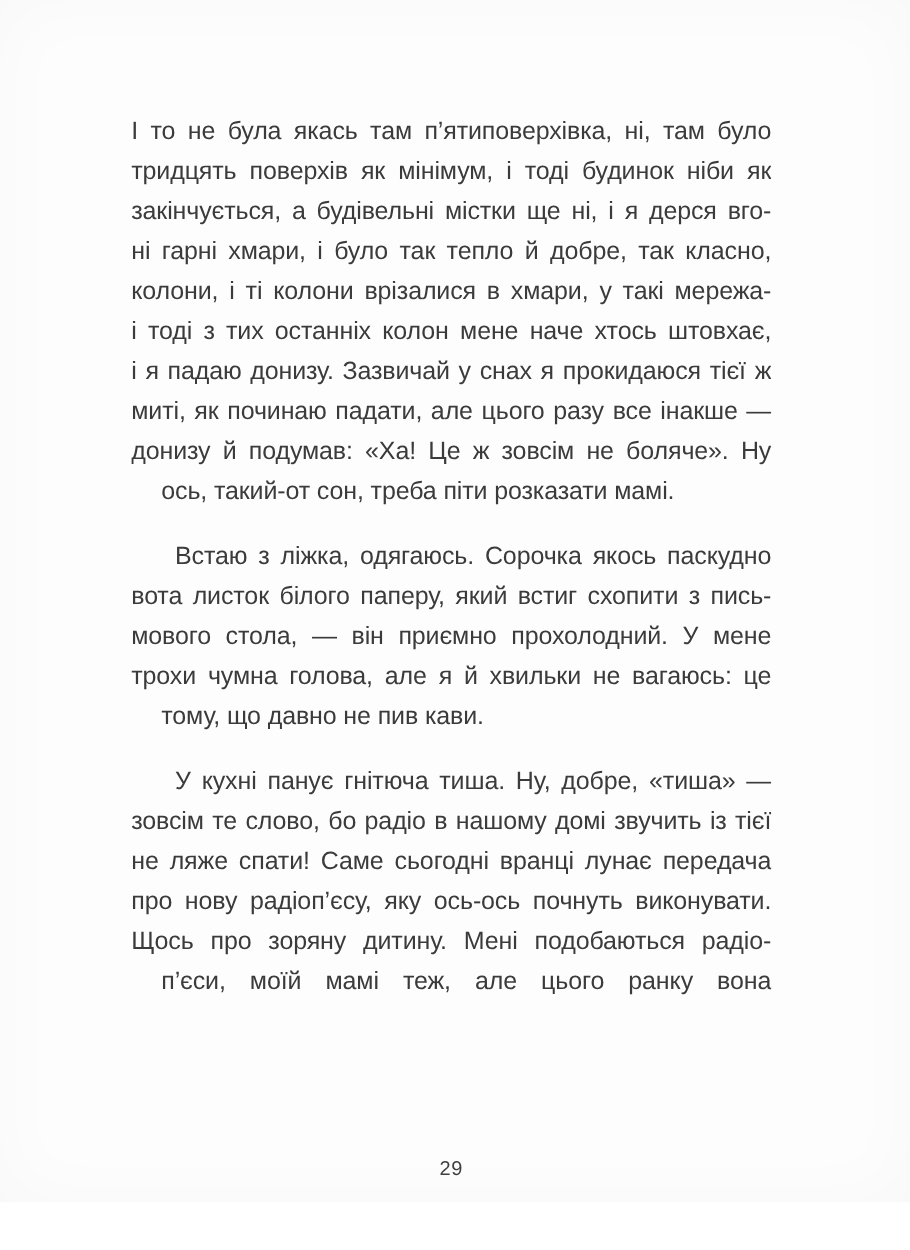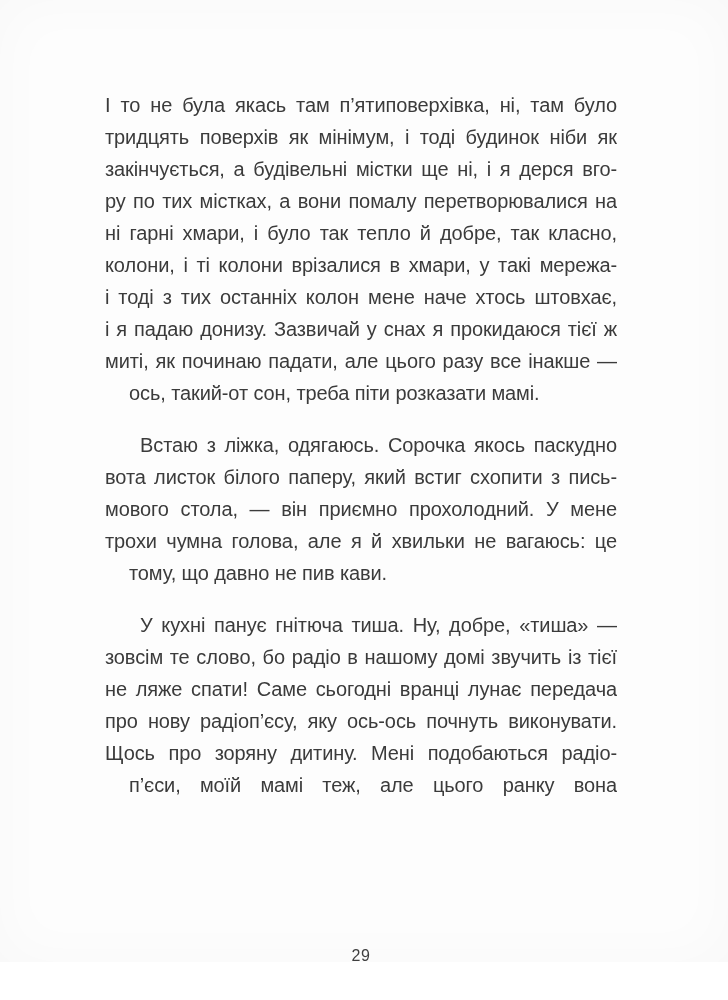--- a/index.html
+++ b/index.html
@@ -46,41 +46,40 @@
   .folio {
     position: absolute;
     left: 105px;
     top: 926px;
     width: 512px;
     text-align: center;
     font-size: 16px;
     line-height: 20px;
     color: #3f3f3f;
     letter-spacing: 0.5px;
-    margin-top: 20px;
   }
 </style>
 </head>
 <body>
 
 <div class="page">
 
   <main class="text-block">
 
     <p class="para">
       </p>
       <div class="line">І то не була якась там п’ятиповерхівка, ні, там було</div>
       <div class="line">тридцять поверхів як мінімум, і тоді будинок ніби як</div>
       <div class="line">закінчується, а будівельні містки ще ні, і я дерся вго-</div>
-      <div class="line">ру по тих містках, а вони помалу перетворювалися на</div>
       <div class="line">ні гарні хмари, і було так тепло й добре, так класно,</div>
       <div class="line">колони, і ті колони врізалися в хмари, у такі мережа-</div>
       <div class="line">і тоді з тих останніх колон мене наче хтось штовхає,</div>
       <div class="line">і я падаю донизу. Зазвичай у снах я прокидаюся тієї ж</div>
       <div class="line">миті, як починаю падати, але цього разу все інакше —</div>
+      <div class="line">донизу й подумав: «Ха! Це ж зовсім не боляче». Ну</div>
       <div class="line para-last">ось, такий-от сон, треба піти розказати мамі.</div>
     <p></p>
 
     <p class="para">
       </p>
       <div class="line indent">Встаю з ліжка, одягаюсь. Сорочка якось паскудно</div>
       <div class="line">вота листок білого паперу, який встиг схопити з пись-</div>
       <div class="line">мового стола, — він приємно прохолодний. У мене</div>
       <div class="line">трохи чумна голова, але я й хвильки не вагаюсь: це</div>
       <div class="line para-last">тому, що давно не пив кави.</div>

